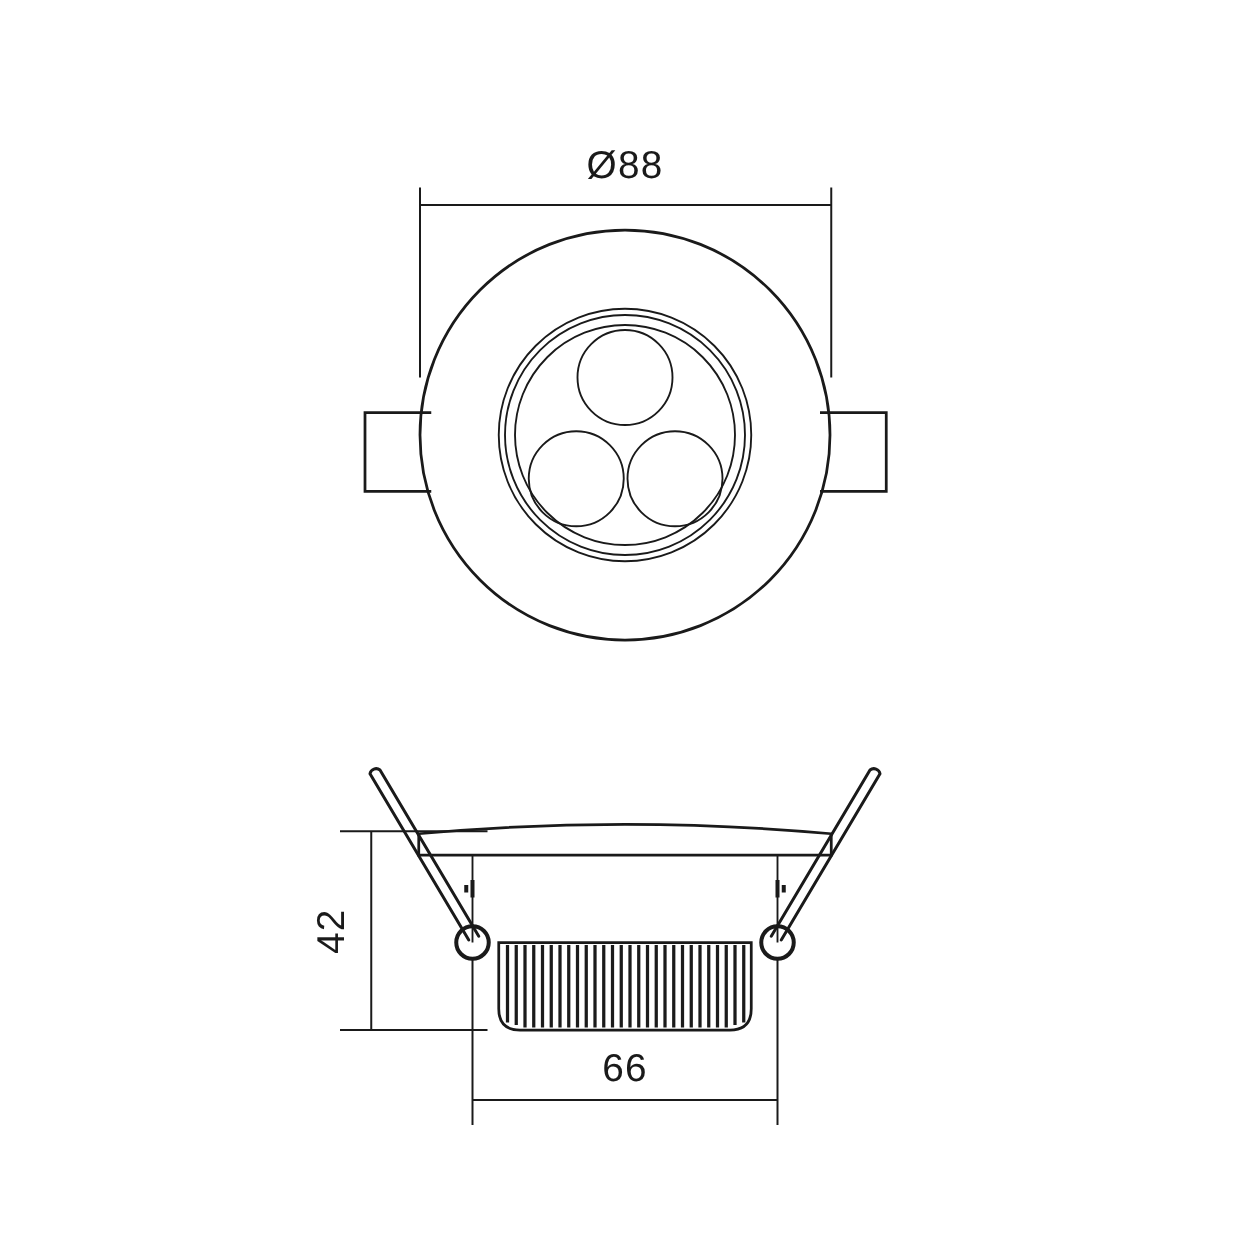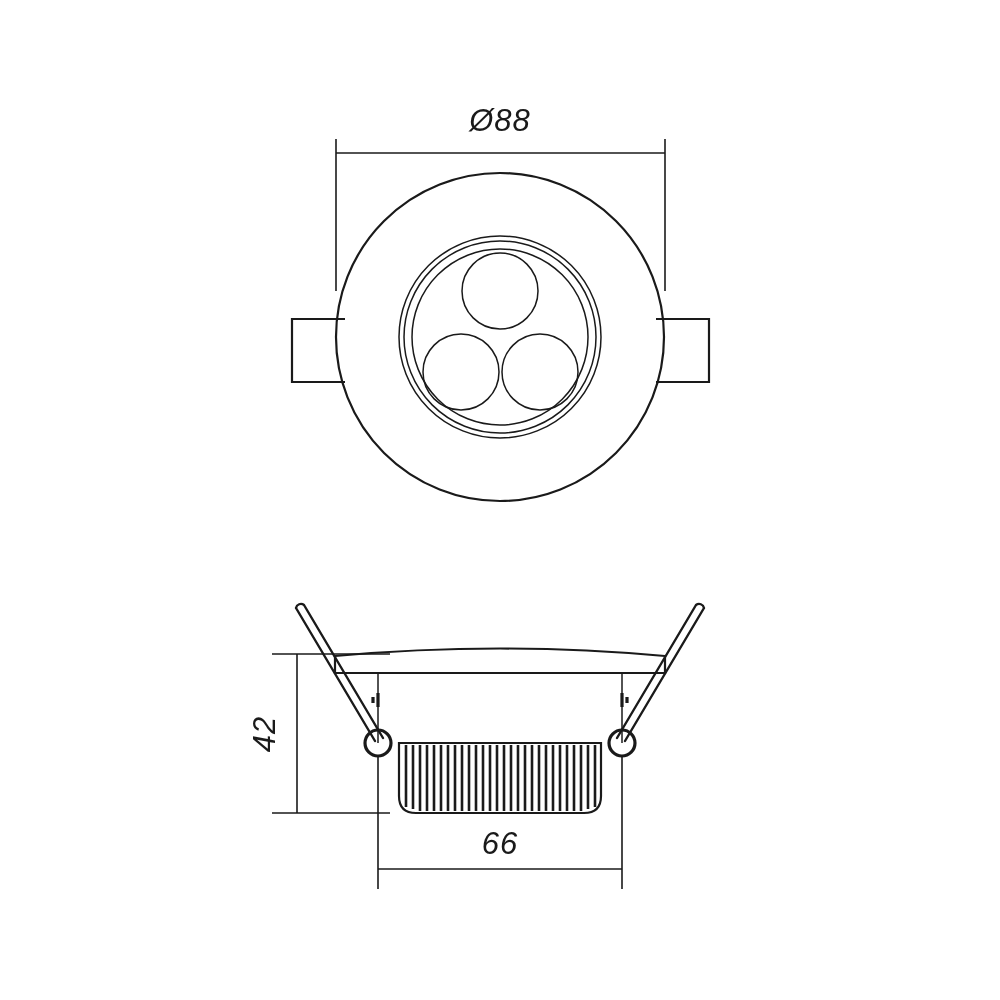--- a/index.html
+++ b/index.html
@@ -9,24 +9,23 @@
   }
   body {
     width: 1000px;
     height: 1000px;
     font-family: "Liberation Sans", sans-serif;
     overflow: hidden;
     position: relative;
   }
   #drawing-root {
     position: absolute;
-    top: 1px; left: 0;
+    top: 12px; left: 0;
     width: 1000px;
     height: 809px;
-    font-style: italic;
   }
   svg.sheet {
     display: block;
     width: 1000px;
     height: 1000px;
     background: #ffffff;
   }
   .ln      { fill: none; stroke: #1a1a1a; stroke-width: 2.2; }
   .ln-thin { fill: none; stroke: #1a1a1a; stroke-width: 1.5; }
   .ln-dim  { fill: none; stroke: #1a1a1a; stroke-width: 1.6; }

